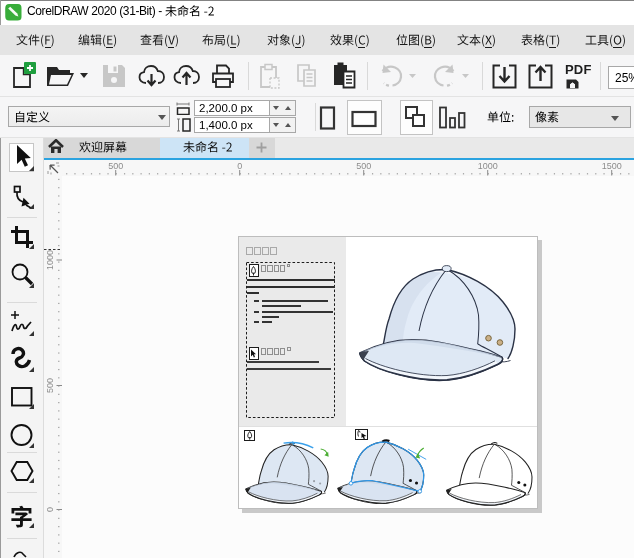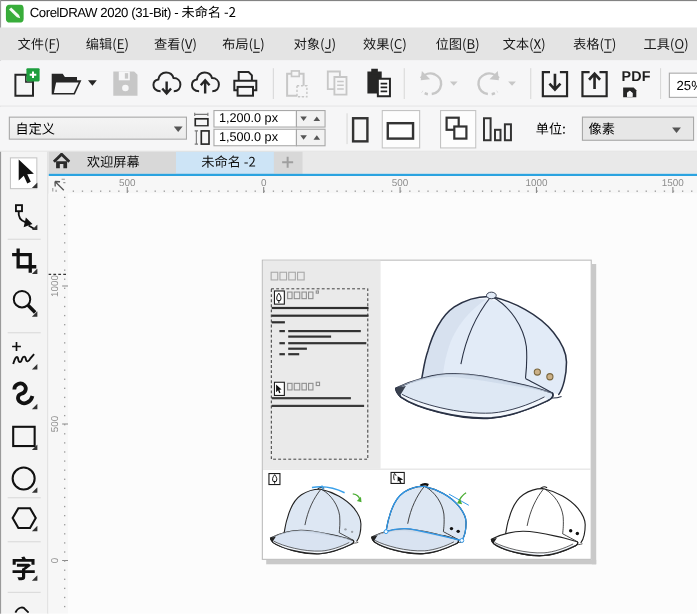--- a/index.html
+++ b/index.html
@@ -154,30 +154,30 @@
   </svg>
 <svg class="abs" style="left:176px;top:101px" width="15" height="14" viewBox="0 0 15 14">
     <path d="M1 3 H13 M1 1.5 V4.5 M13 1.5 V4.5" stroke="#777" stroke-width="1"></path>
 <rect x="1.5" y="7" width="11.5" height="6.5" fill="none" stroke="#262626" stroke-width="1.5"></rect>
   </svg>
 <svg class="abs" style="left:176px;top:117px" width="15" height="16" viewBox="0 0 15 16">
     <path d="M2.5 2 V14 M1 2 H4 M1 14 H4" stroke="#777" stroke-width="1"></path>
 <rect x="7" y="2" width="7" height="12" fill="none" stroke="#262626" stroke-width="1.5"></rect>
   </svg>
 <div class="abs" style="left:193.5px;top:99.5px;width:76px;height:16.5px;background:#fff;border:1px solid #a8a8a8;box-sizing:border-box"></div>
-<div class="abs" style="left:199px;top:101.7px;font-size:11.5px;color:#000">1,200.0 px</div>
+<div class="abs" style="left:199px;top:101.7px;font-size:11.5px;color:#000">2,200.0 px</div>
 <div class="abs" style="left:268.5px;top:99.5px;width:27px;height:16.5px;background:#f2f2f2;border:1px solid #a8a8a8;box-sizing:border-box"></div>
 <svg class="abs" style="left:272px;top:105.2px" width="8" height="6" viewBox="0 0 8 6">
     <path d="M1 1 L4 5 L7 1 Z" fill="#555"></path>
   </svg>
 <svg class="abs" style="left:284px;top:105.2px" width="8" height="6" viewBox="0 0 8 6">
     <path d="M1 5 L4 1 L7 5 Z" fill="#555"></path>
   </svg>
 <div class="abs" style="left:193.5px;top:116.6px;width:76px;height:16.5px;background:#fff;border:1px solid #a8a8a8;box-sizing:border-box"></div>
-<div class="abs" style="left:199px;top:118.8px;font-size:11.5px;color:#000">1,500.0 px</div>
+<div class="abs" style="left:199px;top:118.8px;font-size:11.5px;color:#000">1,400.0 px</div>
 <div class="abs" style="left:268.5px;top:116.6px;width:27px;height:16.5px;background:#f2f2f2;border:1px solid #a8a8a8;box-sizing:border-box"></div>
 <svg class="abs" style="left:272px;top:122.3px" width="8" height="6" viewBox="0 0 8 6">
     <path d="M1 1 L4 5 L7 1 Z" fill="#555"></path>
   </svg>
 <svg class="abs" style="left:284px;top:122.3px" width="8" height="6" viewBox="0 0 8 6">
     <path d="M1 5 L4 1 L7 5 Z" fill="#555"></path>
   </svg>
 <div class="sep1" style="left:315px;top:103px;height:28px"></div>
 <svg class="abs" style="left:319px;top:106px" width="17" height="24" viewBox="0 0 17 24">
     <rect x="2" y="1.5" width="13" height="21" fill="none" stroke="#333" stroke-width="2.2"></rect>

